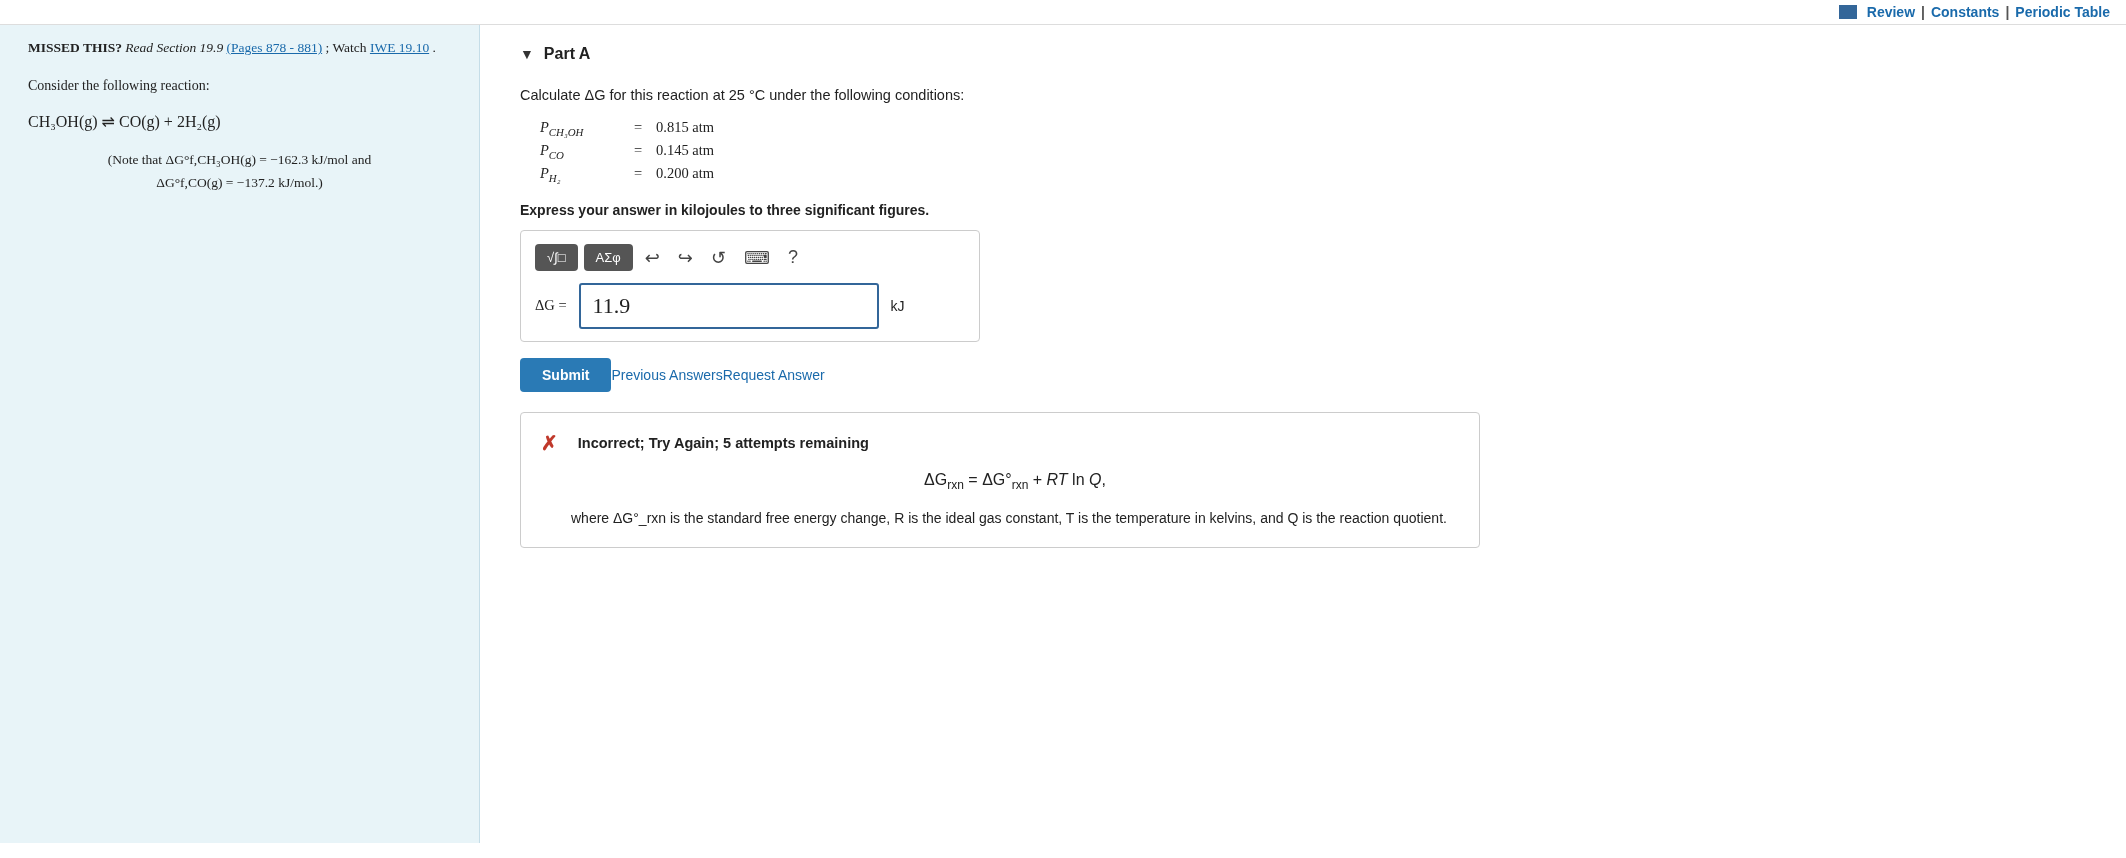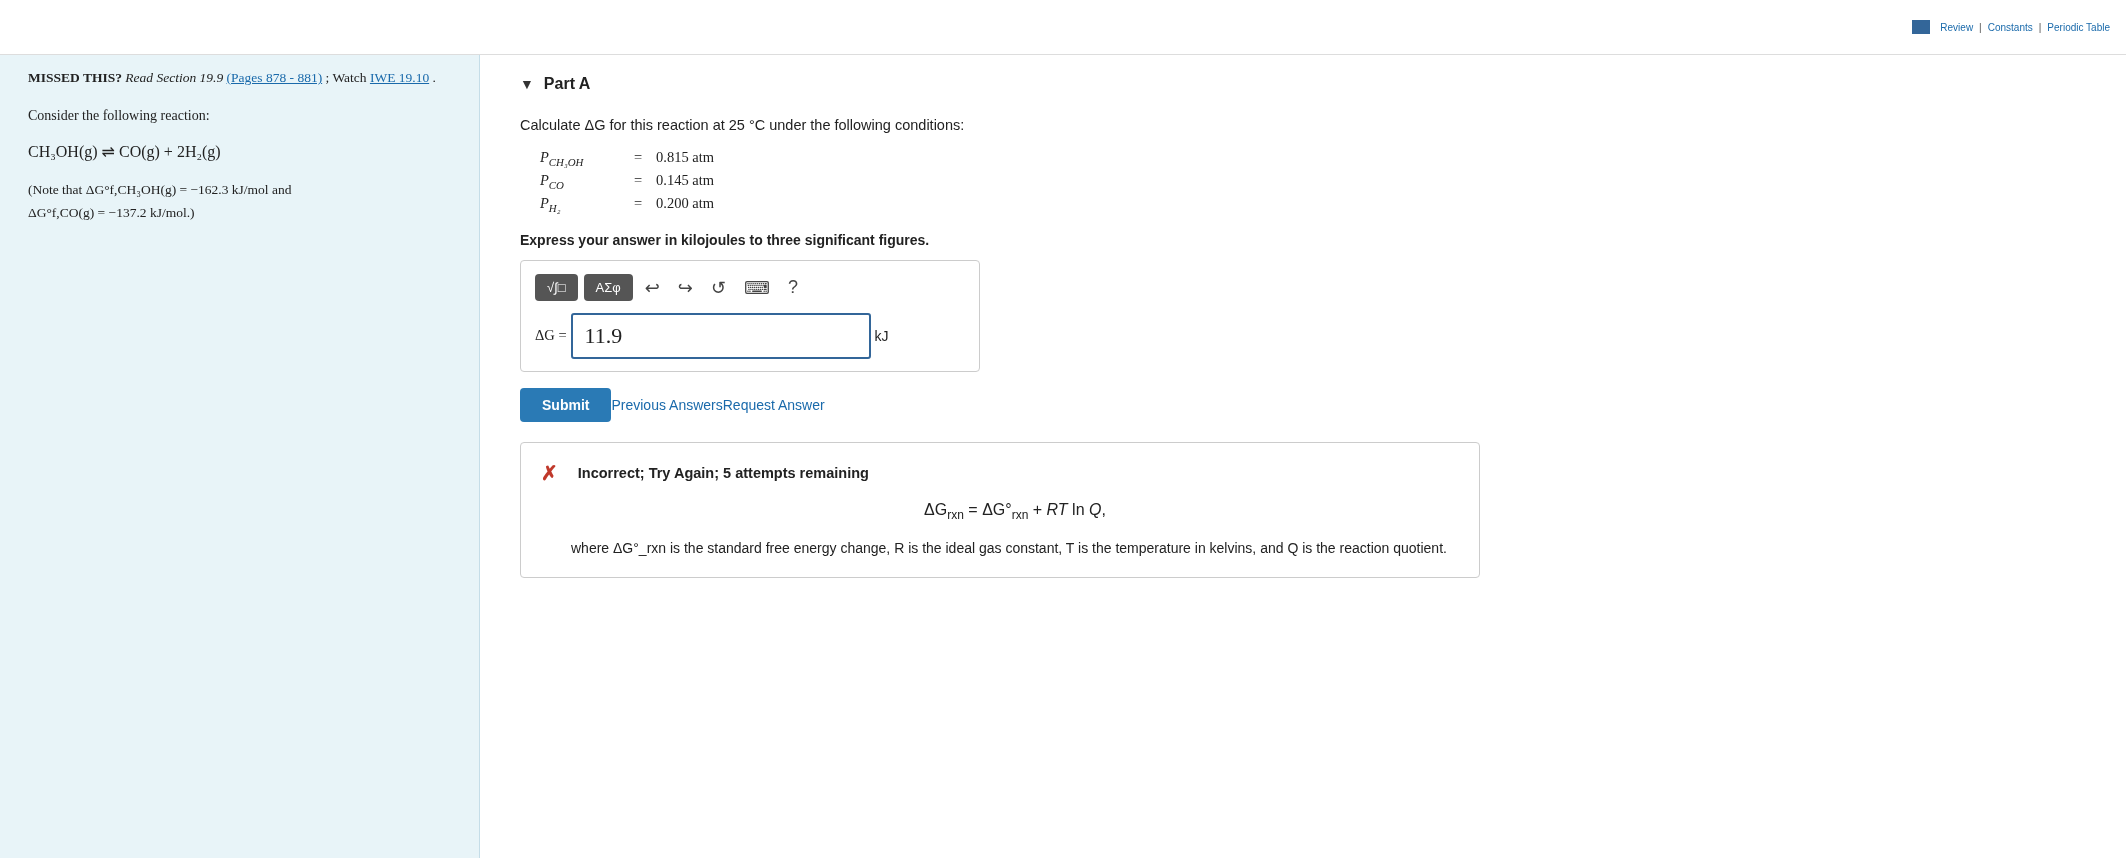--- a/index.html
+++ b/index.html
@@ -6,25 +6,26 @@
     body {
       font-family: Georgia, 'Times New Roman', serif;
       font-size: 15px;
       background: #fff;
       color: #222;
     }
     .top-bar {
       display: flex;
       justify-content: flex-end;
       align-items: center;
-      padding: 20px 16px;
-      font-size: 10px;
+      padding: 4px 16px;
+      font-size: 14px;
       font-family: Arial, sans-serif;
       border-bottom: 1px solid #ddd;
       gap: 6px;
+      font-weight: bold;
     }
     .top-bar .review-icon {
       display: inline-block;
       width: 18px;
       height: 14px;
       background: #336699;
       margin-right: 4px;
       vertical-align: middle;
     }
     .top-bar a {
@@ -61,20 +62,21 @@
       font-size: 14px;
     }
     .reaction-box {
       text-align: left;
       margin: 10px 0 14px 0;
       font-size: 16px;
     }
     .note-text {
       font-size: 13.5px;
       line-height: 1.7;
+      text-align: center;
     }
 
     
     .right-panel {
       flex: 1;
       padding: 20px 40px;
     }
 
     .part-header {
       display: flex;
@@ -155,21 +157,21 @@
       font-size: 18px;
       cursor: pointer;
       color: #444;
       padding: 4px 6px;
       border-radius: 3px;
     }
 
     .answer-row {
       display: flex;
       align-items: center;
-      gap: 4px;
+      gap: 12px;
     }
     .answer-label {
       font-size: 14.5px;
       white-space: nowrap;
     }
     .answer-input {
       border: 2px solid #336699;
       border-radius: 3px;
       padding: 8px 12px;
       font-size: 22px;

